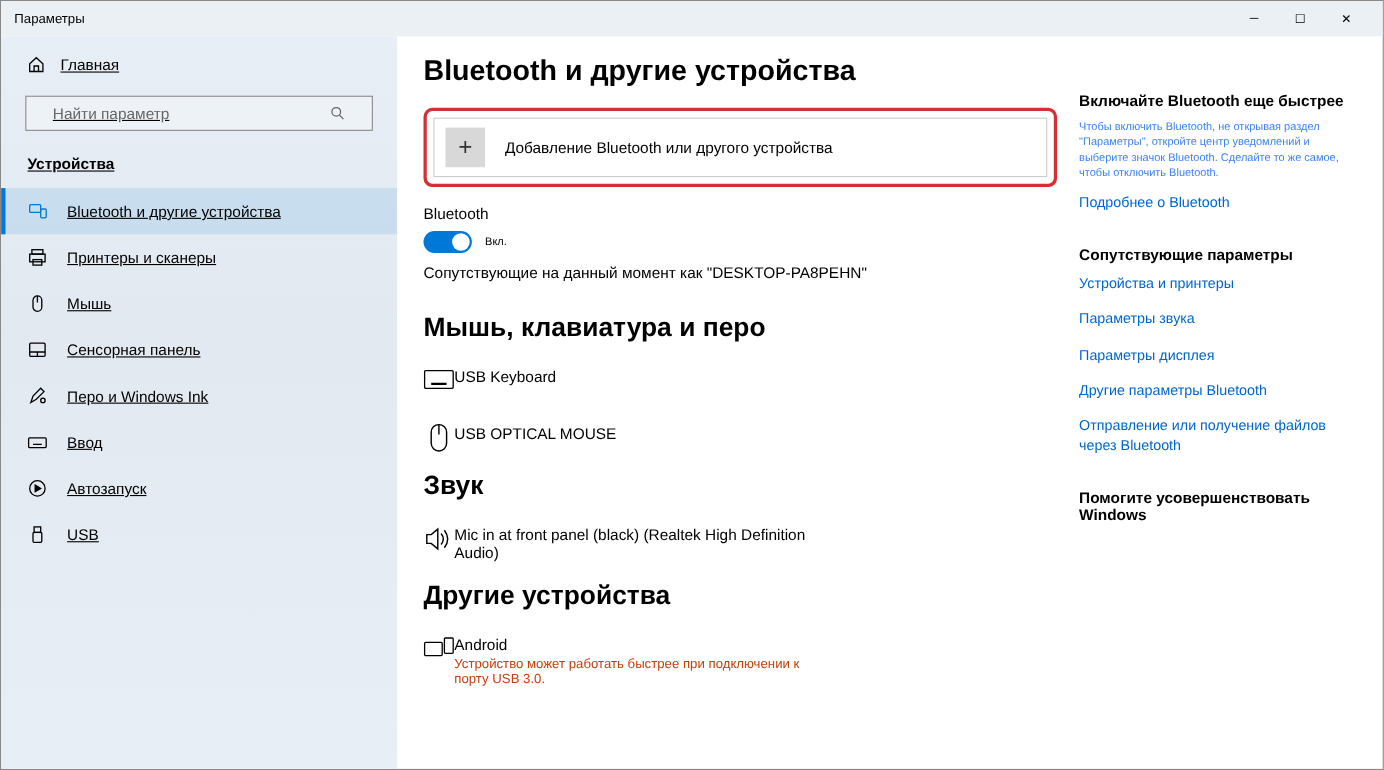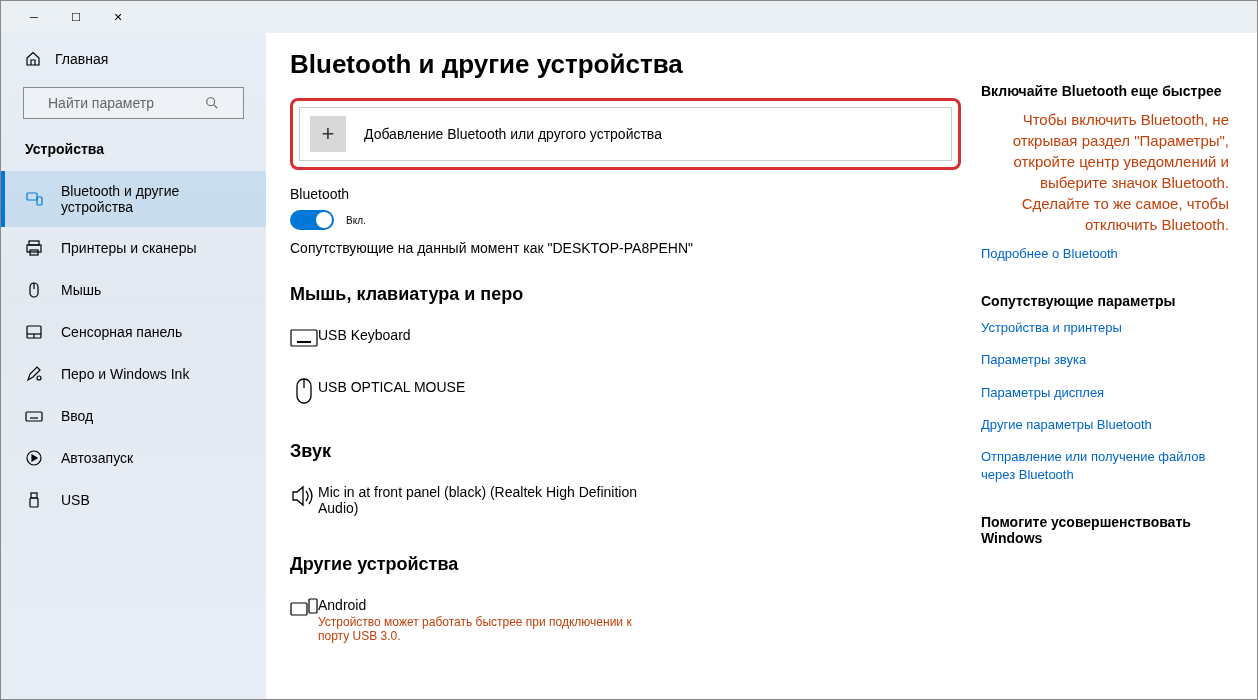--- a/index.html
+++ b/index.html
@@ -5,21 +5,21 @@
     * { margin: 0; padding: 0; box-sizing: border-box; font-family: 'Segoe UI', Tahoma, sans-serif; }
     body { width: 1258px; height: 700px; background: #fff; overflow: hidden; border: 1px solid #888; }
     
     .titlebar { height: 32px; display: flex; align-items: center; padding: 0 12px; background: #eaf0f4; font-size: 12px; color: #000; }
     .titlebar .title { flex: 1; }
     .titlebar .controls { display: flex; gap: 0; }
     .titlebar .ctrl { width: 42px; height: 28px; display: flex; align-items: center; justify-content: center; color: #000; font-size: 11px; }
     
     .main { display: flex; height: calc(700px - 32px); }
     
-    .sidebar { width: 265px; background: linear-gradient(180deg, #e8eef5 0%, #e2e9f1 40%, #e8eef5 100%); padding: 0; }
+    .sidebar { width: 360px; background: linear-gradient(180deg, #e8eef5 0%, #e2e9f1 40%, #e8eef5 100%); padding: 0; text-decoration: underline; }
     .home { display: flex; align-items: center; gap: 14px; padding: 18px 24px 12px 24px; font-size: 14px; color: #000; }
     .home svg { width: 16px; height: 16px; }
     
     .search { margin: 8px 22px 12px 22px; border: 1px solid #8a8a8a; background: rgba(255,255,255,0.3); height: 32px; display: flex; align-items: center; padding: 0 24px; font-size: 14px; color: #666; }
     .search .sp { flex: 1; }
     
     .section-title { padding: 10px 24px 14px 24px; font-size: 14px; font-weight: 600; color: #000; }
     
     .nav-item { display: flex; align-items: center; gap: 18px; padding: 12px 24px; font-size: 14px; color: #000; position: relative; }
     .nav-item.active { background: rgba(0,120,215,0.12); }
@@ -39,36 +39,37 @@
     
     .sub-label { font-size: 14px; color: #000; margin-bottom: 8px; margin-top: 4px; }
     
     .toggle-row { display: flex; align-items: center; gap: 12px; margin-bottom: 10px; }
     .toggle { width: 44px; height: 20px; background: #0078d7; border-radius: 10px; position: relative; }
     .toggle .knob { position: absolute; right: 2px; top: 2px; width: 16px; height: 16px; background: #fff; border-radius: 50%; }
     .toggle-row .tl { font-size: 10px; }
     
     .discover { font-size: 14px; color: #000; margin-bottom: 28px; }
     
-    h2 { font-size: 18px; font-weight: 600; margin-bottom: 12px; margin-top: 20px; }
+    h2 { font-size: 24px; font-weight: 600; margin-bottom: 12px; margin-top: 0; }
     
     .device-row { display: flex; align-items: flex-start; padding: 10px 0 18px 0; }
     .device-row .dico { width: 28px; height: 24px; display: flex; align-items: center; justify-content: center; }
     .device-row .dtext { font-size: 14px; }
     .device-row .dsub { font-size: 12px; color: #c2410c; margin-top: 2px; max-width: 340px; }
     
     .right h3 { font-size: 14px; font-weight: 600; margin-bottom: 10px; }
-    .right p { font-size: 15px; color: #c2410c; line-height: 1.4; margin-bottom: 10px; text-align: right; }
+    .right p { font-size: 10px; color: #3b82f6; line-height: 1.4; margin-bottom: 10px; }
     .right a { display: block; font-size: 13px; color: #0066cc; text-decoration: none; margin-bottom: 14px; line-height: 1.4; }
     .right .block { margin-bottom: 30px; }
   </style>
 </head>
 <body>
 
 <div class="titlebar">
+  <span class="title">Параметры</span>
   <div class="controls">
     <div class="ctrl">─</div>
     <div class="ctrl">☐</div>
     <div class="ctrl">✕</div>
   </div>
 </div>
 
 <div class="main">
   <div class="sidebar">
     <div class="home">

